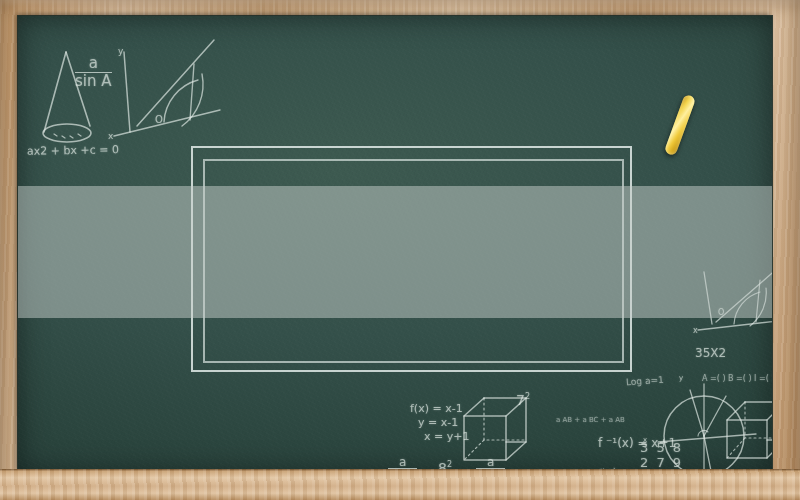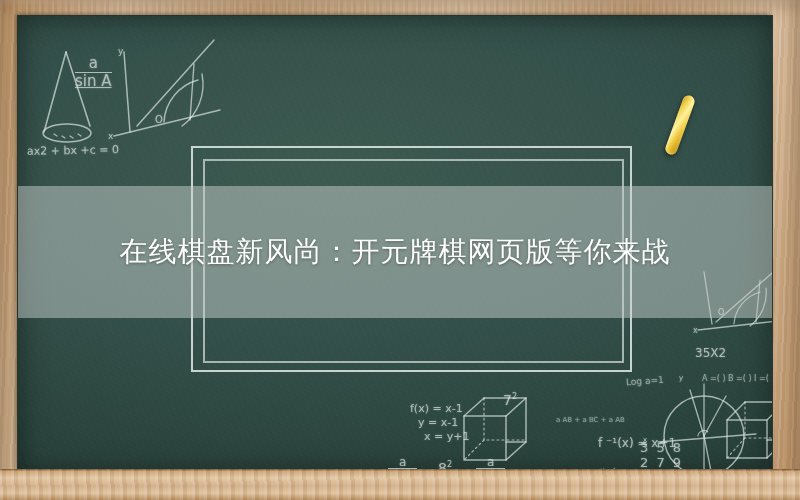--- a/index.html
+++ b/index.html
@@ -36,21 +36,21 @@
 
   .chalk{position:absolute;color:#dfe8e3;opacity:.72;
          font-family:"DejaVu Sans",sans-serif;
          text-shadow:0 0 2px rgba(235,245,240,.5);
          white-space:nowrap;pointer-events:none;}
   svg.chalksvg{position:absolute;overflow:visible;pointer-events:none;}
   svg.chalksvg *{stroke:#e2ebe6;fill:none;stroke-linecap:round;stroke-linejoin:round;opacity:.68;}
 
   .frac{display:inline-block;text-align:center;line-height:1.04;}
   .frac .num{display:block;border-bottom:1.6px solid #dfe8e3;padding:0 3px;}
-  .frac .den{display:block;padding-top:1px;text-decoration:underline;}
+  .frac .den{display:block;padding-top:1px;}
 
   
   #rectOuter{position:absolute;left:173px;top:130px;width:437px;height:222px;
              border:2px solid rgba(238,245,242,.80);}
   #rectInner{position:absolute;left:185px;top:143px;width:417px;height:200px;
              border:2px solid rgba(238,245,242,.62);}
 
   
   #band{position:absolute;left:0;top:170px;width:754px;height:132px;
         background:rgba(200,208,204,.50);}
@@ -142,21 +142,21 @@
     </div>
 
     <svg class="chalksvg" style="left:438px;top:378px;" width="90" height="82" viewBox="0 0 90 82">
       <path d="M8 22 L50 22 L50 66 L8 66 Z" stroke-width="1.5"></path>
       <path d="M28 4 L70 4 L70 48 L50 48" stroke-width="1.5"></path>
       <path d="M8 22 L28 4 M50 22 L70 4 M50 66 L70 48" stroke-width="1.5"></path>
       <path d="M28 4 L28 46 L70 46" stroke-width="1.2" stroke-dasharray="2 3"></path>
       <path d="M28 46 L8 66" stroke-width="1.2" stroke-dasharray="2 3"></path>
     </svg>
 
-    <div class="chalk" style="left:485px;top:376px;font-size:14px;">
+    <div class="chalk" style="left:498px;top:376px;font-size:14px;">
       <span>7</span><sup style="font-size:8px">2</sup>
     </div>
     <div class="chalk" style="left:420px;top:444px;font-size:14px;text-align:center;">
       <span>8</span><sup style="font-size:8px">2</sup>
     </div>
 
     <div class="chalk" style="left:370px;top:440px;font-size:12px;">
       <span class="frac">
         <span class="num">a</span>
         <span class="den">sin A</span>
@@ -202,23 +202,20 @@
     <div class="chalk" style="left:622px;top:424px;font-size:13px;line-height:15px;letter-spacing:2px;">
       <div>3 5 8</div>
       <div style="border-bottom:1.4px solid #dfe8e3;padding-bottom:1px;">2 7 9</div>
       <div>6 3 7</div>
     </div>
 
     <div id="rectOuter"></div>
     <div id="rectInner"></div>
 
     <div id="band"></div>
-    <div id="title">
-      <span id="titleText">在线棋盘新风尚：开元牌棋网页版等你来战</span>
-    </div>
 
     <div id="chalkStick"></div>
 
     <div id="chalkWhite"></div>
     <div id="chalkYellow"></div>
   </div>
 
   <div id="frameShadow"></div>
   <div id="ledge"></div>
 </div>

